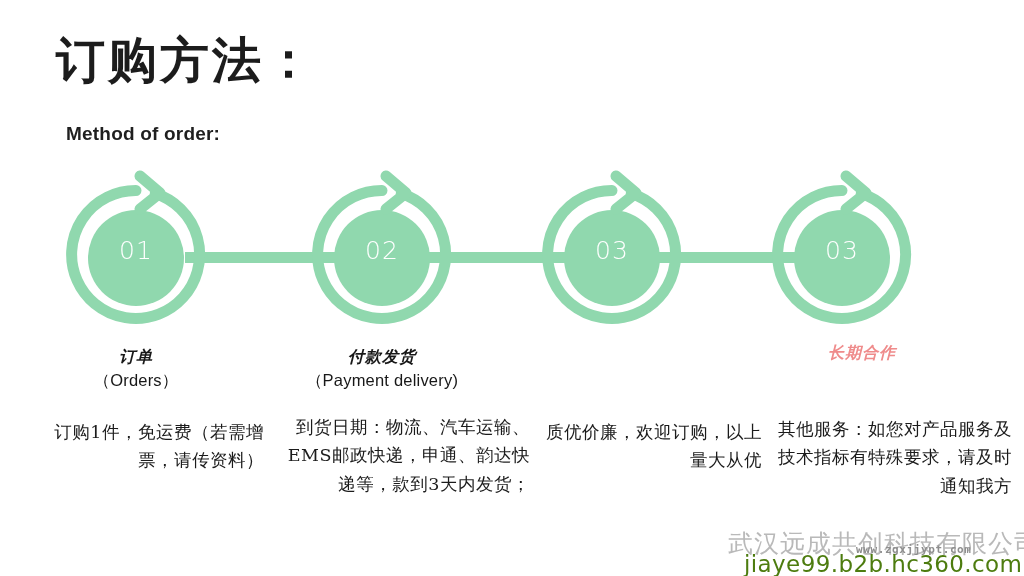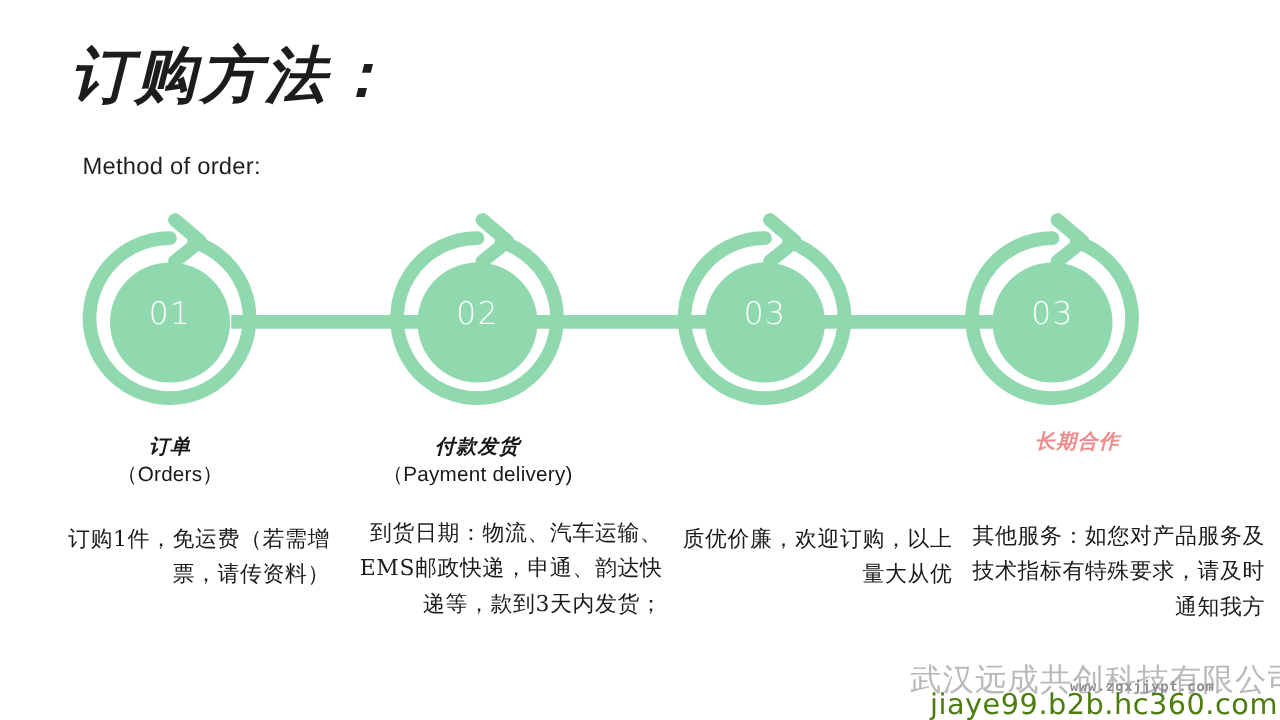--- a/index.html
+++ b/index.html
@@ -24,32 +24,31 @@
   }
 
   
   .title-cn {
     position: absolute;
     left: 56px;
     top: 34px;
     font-family: "DejaVu Serif", "Liberation Serif", serif;
     font-size: 49px;
     font-weight: 700;
-    font-style: italic;
     letter-spacing: 3px;
     color: #1c1c1c;
     line-height: 1.1;
     white-space: nowrap;
   }
   .title-en {
     position: absolute;
     left: 66px;
     top: 123px;
     font-size: 19px;
-    font-weight: 400;
+    font-weight: 700;
     color: #1f1f1f;
     letter-spacing: 0.2px;
     white-space: nowrap;
   }
 
   
   .diagram {
     position: absolute;
     left: 0;
     top: 170px;

